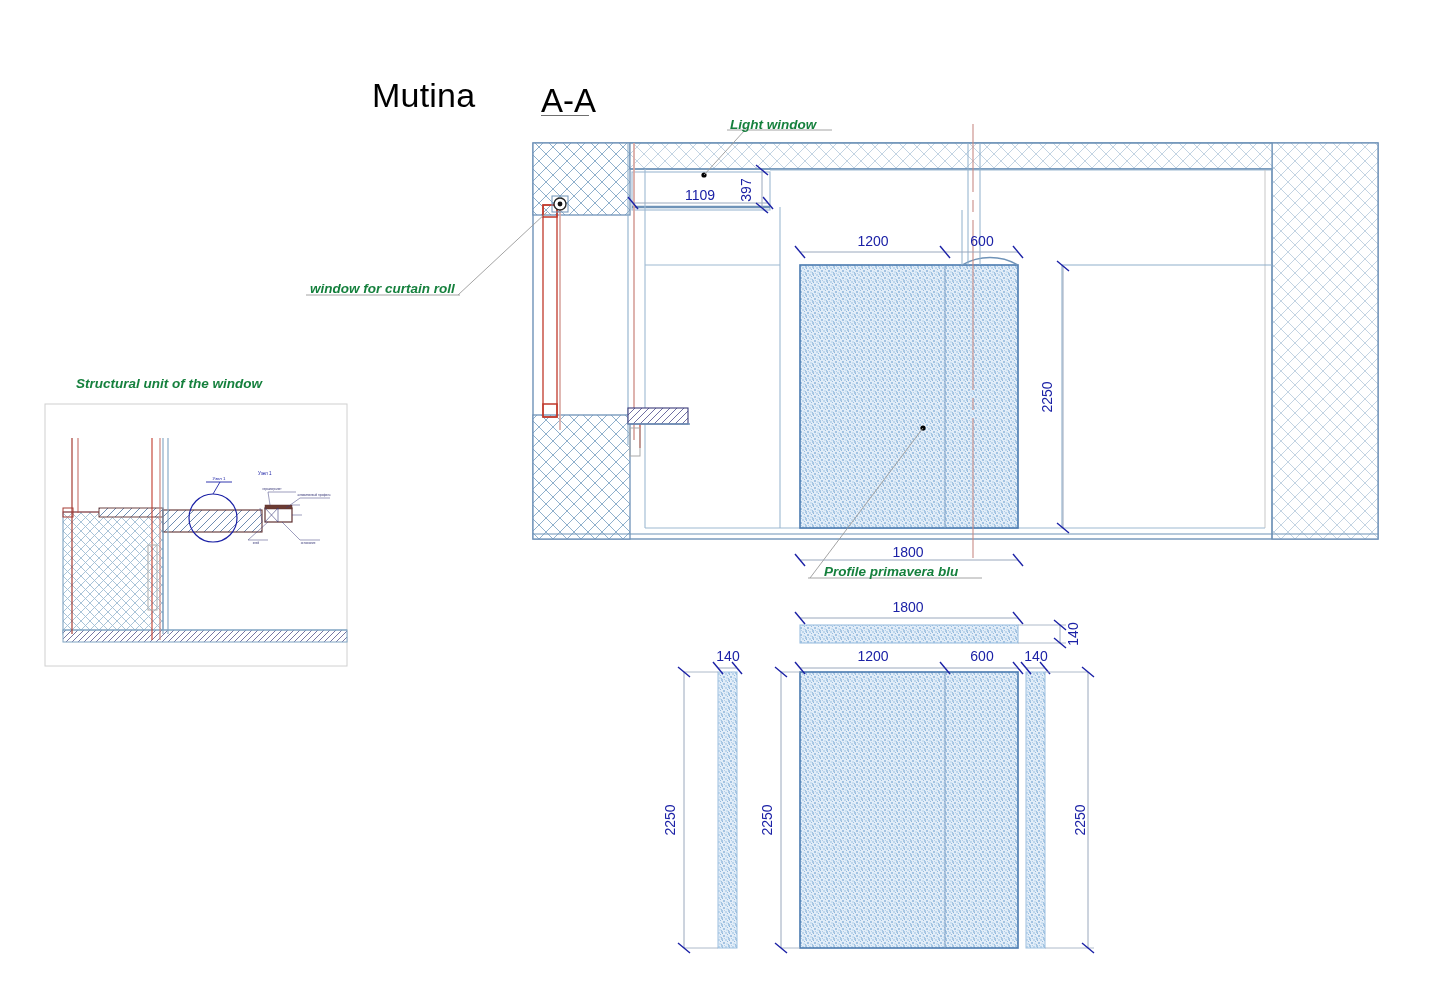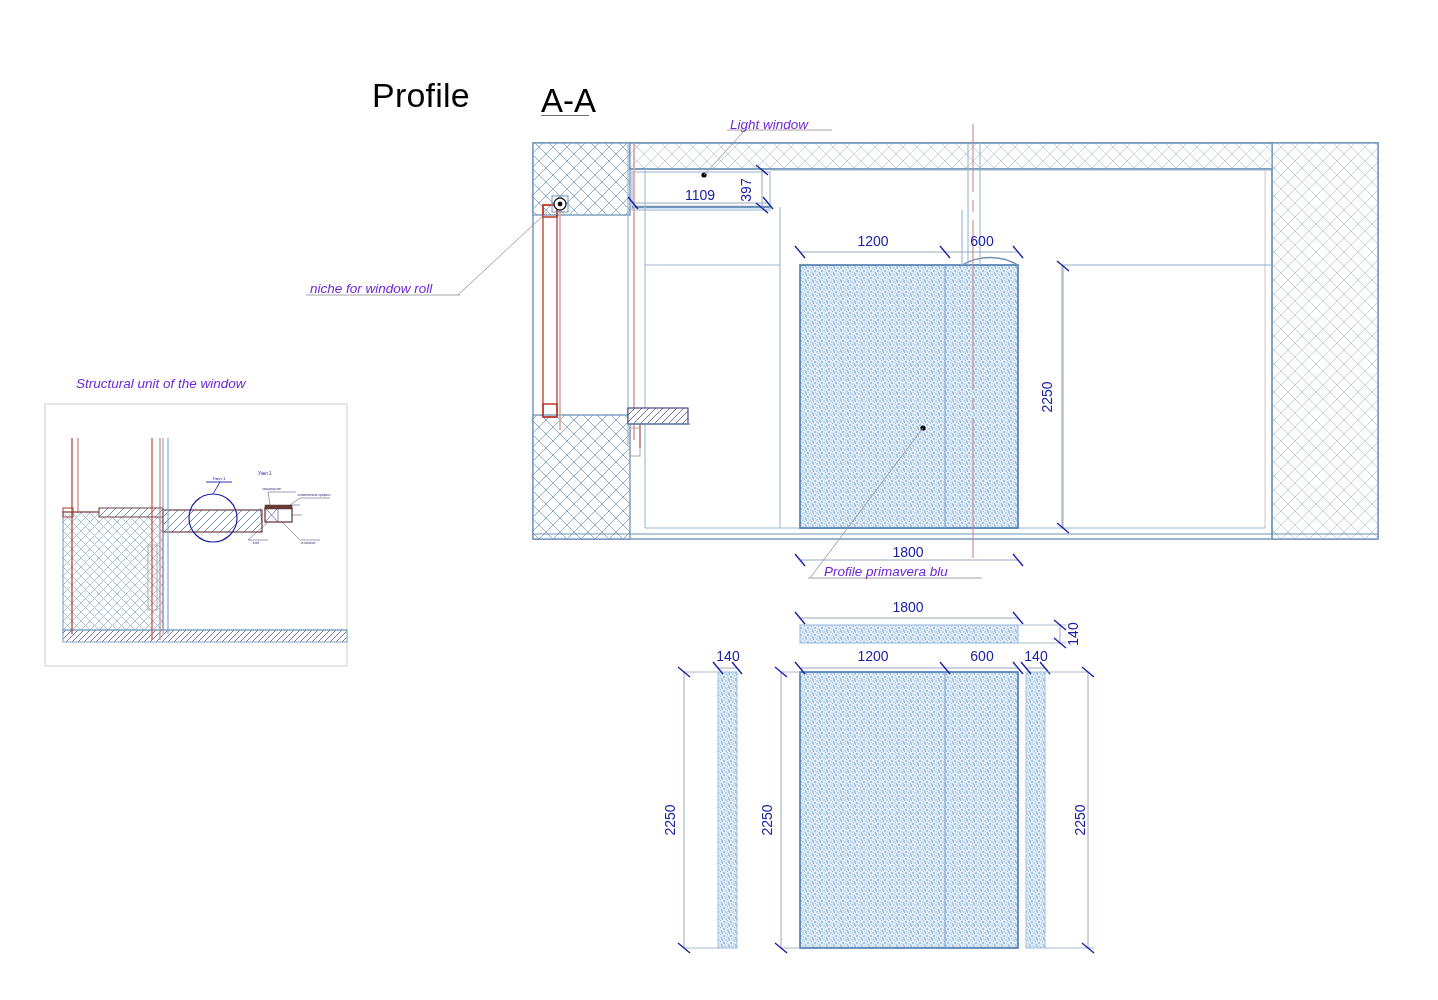--- a/index.html
+++ b/index.html
@@ -5,21 +5,21 @@
 <style>
   html,body{margin:0;padding:0;background:#ffffff;}
   body{width:1438px;height:1000px;position:relative;overflow:hidden;
        font-family:"Liberation Sans","DejaVu Sans",sans-serif;}
   #sheet{position:absolute;left:0;top:0;width:1438px;height:1000px;}
   svg{display:block;}
   .ttl-blk{position:absolute;font-weight:400;color:#000;}
   .h-profile{left:372px;top:76px;font-size:34px;letter-spacing:.2px;}
   .h-aa{left:541px;top:82px;font-size:33px;}
   .h-aa-ul{position:absolute;left:541px;top:115px;width:48px;height:1px;background:#6f6f6f;}
-  .note{position:absolute;font-style:italic;font-size:13.5px;color:#6d28d9;white-space:nowrap;}
+  .note{position:absolute;font-style:italic;font-size:13.5px;color:#15803d;white-space:nowrap;font-weight:bold;}
   .note-lw{left:730px;top:117px;}
   .note-niche{left:310px;top:281px;}
   .note-mut{left:824px;top:564px;}
   .note-struct{left:76px;top:376px;font-size:13.5px;}
 </style>
 </head>
 <body>
 
 <div id="sheet">
 
@@ -298,22 +298,22 @@
       <line x1="282" y1="522" x2="300" y2="540" stroke="#3b3b7a" stroke-width="0.5"></line>
       <line x1="300" y1="540" x2="320" y2="540" stroke="#3b3b7a" stroke-width="0.5"></line>
       <text x="272" y="490" font-size="3" fill="#3b3b7a" text-anchor="middle" font-family="Liberation Sans, sans-serif">керамогранит</text>
       <text x="314" y="496" font-size="3" fill="#3b3b7a" text-anchor="middle" font-family="Liberation Sans, sans-serif">алюминиевый профиль</text>
       <text x="256" y="544" font-size="3" fill="#3b3b7a" text-anchor="middle" font-family="Liberation Sans, sans-serif">клей</text>
       <text x="308" y="544" font-size="3" fill="#3b3b7a" text-anchor="middle" font-family="Liberation Sans, sans-serif">основание</text>
     </g>
   </g>
 </svg>
 
-<div class="ttl-blk h-profile">Profile</div>
+<div class="ttl-blk h-profile">Mutina</div>
 <div class="ttl-blk h-aa">A-A</div>
 <div class="h-aa-ul"></div>
 
 <div class="note note-lw">Light window</div>
-<div class="note note-niche">niche for window roll</div>
+<div class="note note-niche">window for curtain roll</div>
 <div class="note note-mut">Profile primavera blu</div>
 <div class="note note-struct">Structural unit of the window</div>
 
 </div>
 
 </body></html>

